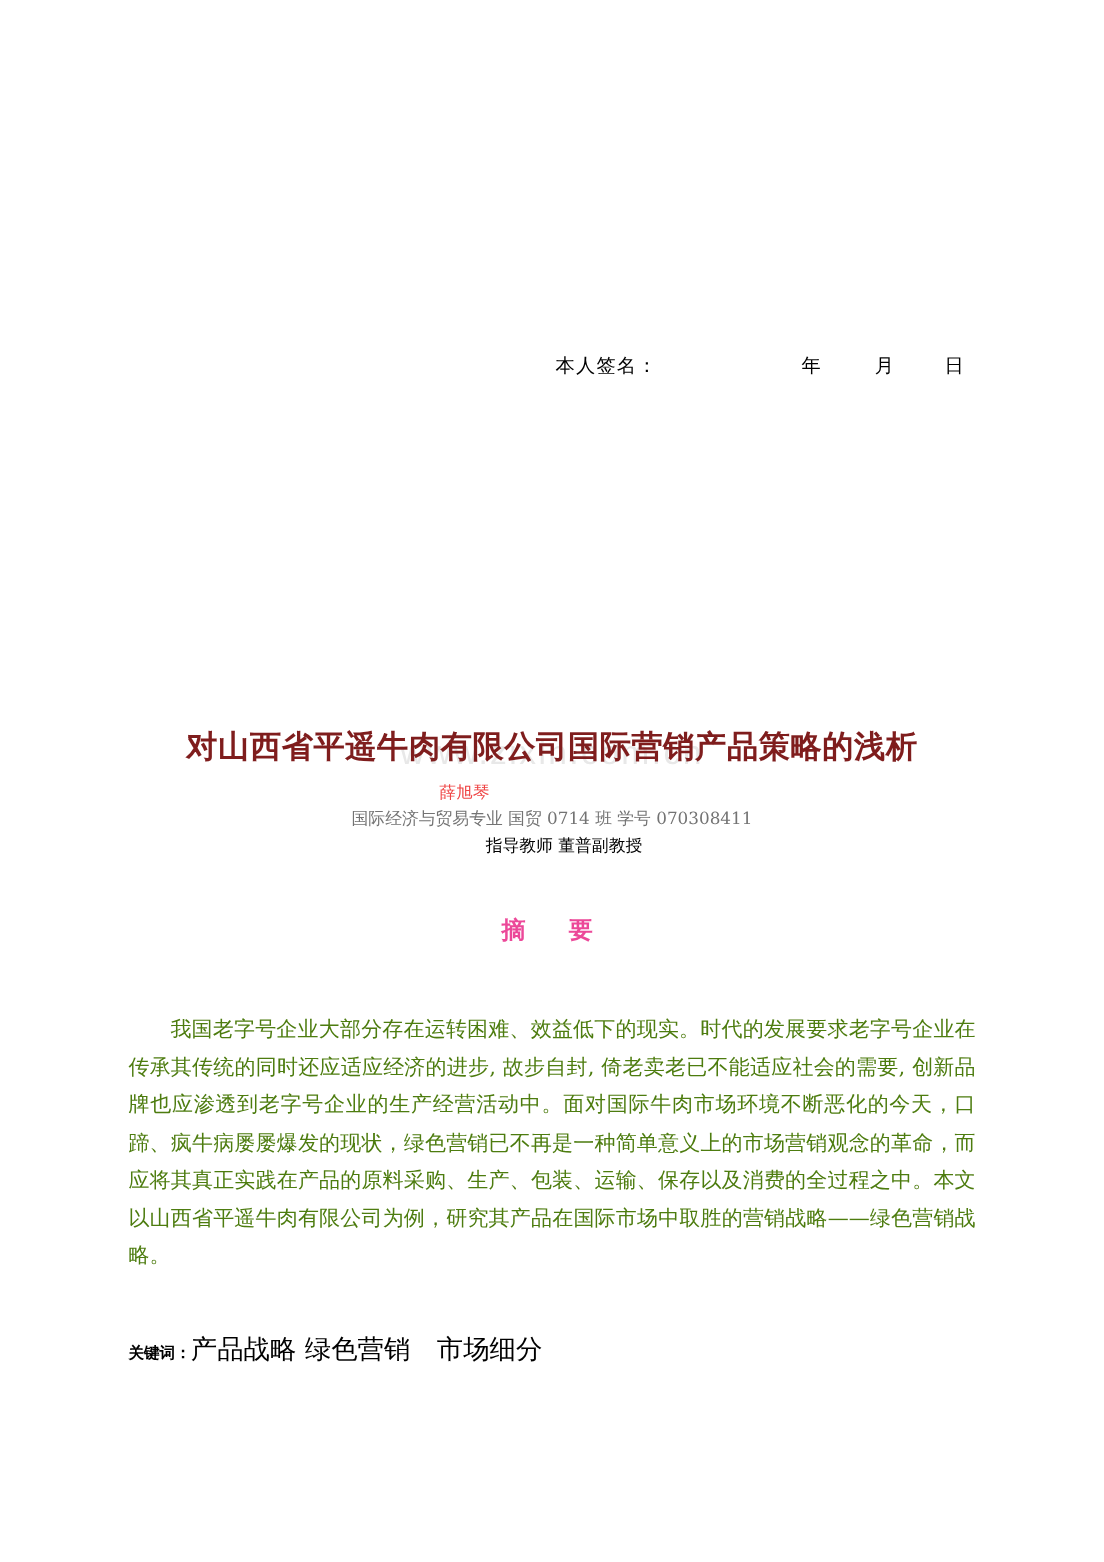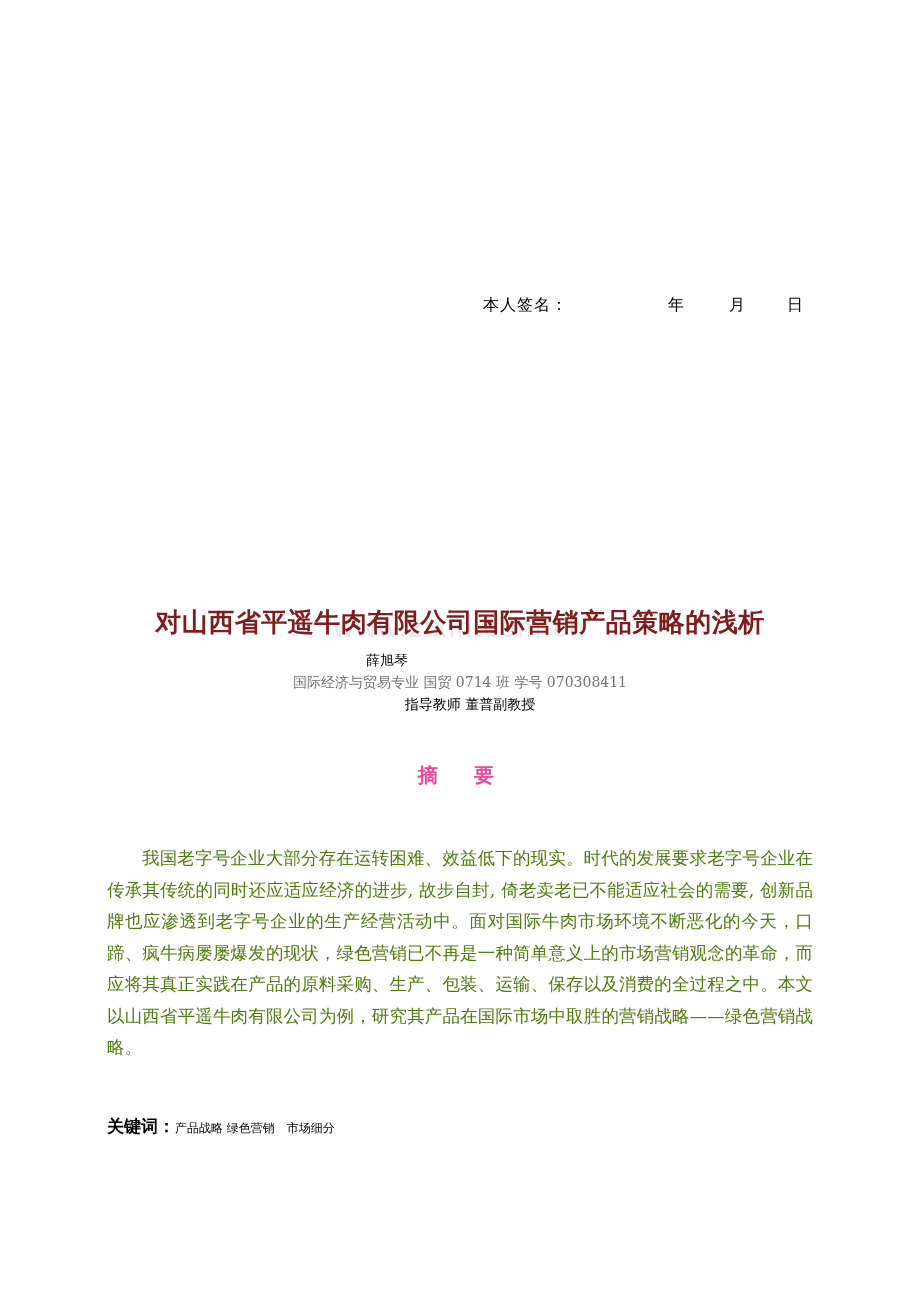--- a/index.html
+++ b/index.html
@@ -53,21 +53,20 @@
     width: 920px;
     font-family: "DejaVu Serif", "Liberation Serif", serif;
     font-size: 16px;
     color: #000;
   }
   .signature-row .sig-label {
     position: absolute;
     left: 463px;
     top: 0;
     letter-spacing: 1px;
-    margin-left: 20px;
   }
   .signature-row .sig-year {
     position: absolute;
     left: 668px;
     top: 0;
   }
   .signature-row .sig-month {
     position: absolute;
     left: 729px;
     top: 0;
@@ -92,21 +91,21 @@
     color: #7f1d1d;
   }
 
   .author {
     position: absolute;
     top: 652px;
     left: 0;
     width: 774px;
     text-align: center;
     font-size: 14px;
-    color: #000000;
+    color: #ef4444;
   }
 
   .affiliation {
     position: absolute;
     top: 674px;
     left: 0;
     width: 920px;
     text-align: center;
     font-size: 14px;
     color: #737373;
@@ -154,24 +153,24 @@
     top: 1113px;
     left: 107px;
     width: 706px;
     font-size: 17px;
     line-height: 26px;
     color: #000;
   }
   .keywords .kw-label {
     font-family: Liberation Sans, sans-serif;
     font-weight: bold;
-    font-size: 17px;
+    font-size: 13px;
   }
   .keywords .kw-values {
-    font-size: 12px;
+    font-size: 22px;
   }
 </style>
 </head>
 <body>
 
 <div class="page">
 
   <div class="watermark">www.zixin.com.cn</div>
 
   <div class="content">

